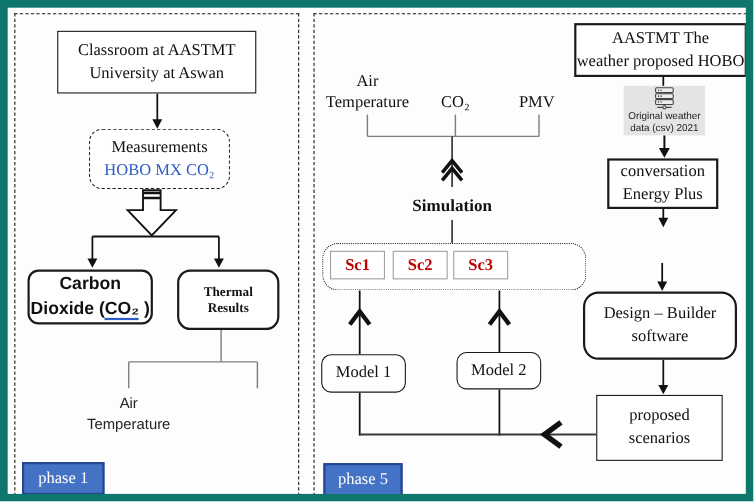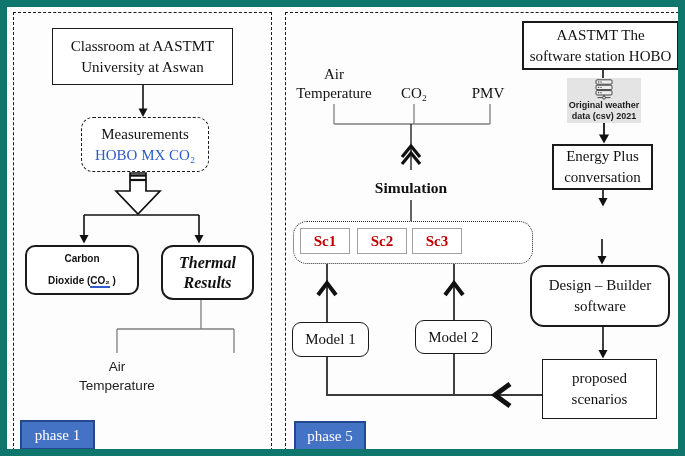--- a/index.html
+++ b/index.html
@@ -10,35 +10,35 @@
   }
   .panel{position:absolute;border:1.6px dashed #1a1a1a;background:transparent;}
   svg.lines{position:absolute;left:0;top:0;z-index:1;}
   .node{position:absolute;z-index:2;display:flex;flex-direction:column;align-items:center;justify-content:center;text-align:center;background:#fff;box-sizing:border-box;line-height:1.25;}
   .solid{border:1.6px solid #1a1a1a;}
   .solid2{border:2px solid #1a1a1a;}
   .dashedb{border:1.6px dashed #1a1a1a;}
   .dottedb{border:1.7px dotted #2a2a2a;}
   .serif15{font-size:15px;}
   .serif15 .ln{line-height:21px;}
-  .boldserif{font-weight:bold;font-size:16px;font-style:italic;}
+  .boldserif{font-weight:bold;font-size:12px;}
   .blue{color:#2e5bc7;}
   .red{color:#c00000;}
   .label{position:absolute;z-index:2;text-align:center;background:transparent;}
   .phase{
     position:absolute;z-index:3;background:#4472c4;border:2px solid #24488f;
     color:#fff;font-size:15px;display:flex;align-items:center;justify-content:center;
   }
   .scbox{position:absolute;z-index:3;background:#fff;border:1.5px solid #a0a0a0;
     display:flex;align-items:center;justify-content:center;
     font-weight:bold;font-size:15px;}
   .graybox{position:absolute;z-index:2;background:#e4e4e4;display:flex;flex-direction:column;align-items:center;justify-content:flex-start;text-align:center;}
-  .graybox .txt{font-family:"Liberation Sans","DejaVu Sans",sans-serif;font-size:9px;font-weight:bold;line-height:11px;color:#1c1c1c;}
+  .graybox .txt{font-family:"Liberation Sans","DejaVu Sans",sans-serif;font-size:9px;font-weight:normal;line-height:11px;color:#1c1c1c;}
   .u-blue{border-bottom:2px solid #2e5bc7;padding-bottom:0px;}
-  .carbon-line{font-family:"Liberation Sans","DejaVu Sans",sans-serif;font-weight:bold;font-size:10px;line-height:22px;}
+  .carbon-line{font-family:"Liberation Sans","DejaVu Sans",sans-serif;font-weight:bold;font-size:16px;line-height:22px;}
   .smallsans{font-family:"Liberation Sans","DejaVu Sans",sans-serif;font-size:13.5px;line-height:19px;color:#222;}
 </style>
 </head>
 <body>
 
 <div id="canvas">
 
   <div class="panel" style="left:6px;top:5px;width:257px;height:442px;"></div>
   <div class="panel" style="left:278px;top:5px;width:397px;height:442px;"></div>
 
@@ -132,21 +132,21 @@
   <div class="node dottedb" style="left:286px;top:214px;width:240px;height:43px;border-radius:14px;background:#fff;"></div>
   <div class="scbox red" style="left:293px;top:221px;width:48px;height:24px;">Sc1</div>
   <div class="scbox red" style="left:350px;top:221px;width:48px;height:24px;">Sc2</div>
   <div class="scbox red" style="left:405px;top:221px;width:48px;height:24px;">Sc3</div>
 
   <div class="node solid serif15" style="left:285px;top:315px;width:77px;height:35px;border-radius:9px;">Model 1</div>
   <div class="node solid serif15" style="left:408px;top:313px;width:77px;height:34px;border-radius:9px;">Model 2</div>
 
   <div class="node solid2 serif15" style="left:515px;top:14px;width:157px;height:49px;">
     <div class="ln">AASTMT The</div>
-    <div class="ln">software station HOBO</div>
+    <div class="ln">weather proposed HOBO</div>
   </div>
 
   <div class="graybox" style="left:560px;top:71px;width:74px;height:45px;">
     <svg width="20" height="21" viewBox="0 0 20 21" style="margin-top:1px;">
       <rect x="2" y="0.8" width="16" height="4.4" rx="1" fill="#eee" stroke="#444" stroke-width="1"></rect>
       <rect x="2" y="6.2" width="16" height="4.4" rx="1" fill="#eee" stroke="#444" stroke-width="1"></rect>
       <rect x="2" y="11.6" width="16" height="4.4" rx="1" fill="#eee" stroke="#444" stroke-width="1"></rect>
       <circle cx="4.6" cy="3" r="0.7" fill="#444"></circle>
         <circle cx="7" cy="3" r="0.7" fill="#444"></circle>
       <circle cx="4.6" cy="8.4" r="0.7" fill="#444"></circle>
@@ -156,22 +156,22 @@
       <line x1="10" y1="16" x2="10" y2="17.2" stroke="#444" stroke-width="1"></line>
       <circle cx="10" cy="18.6" r="1.5" fill="none" stroke="#444" stroke-width="1"></circle>
       <line x1="3.5" y1="18.6" x2="8.4" y2="18.6" stroke="#444" stroke-width="1"></line>
       <line x1="11.6" y1="18.6" x2="16.5" y2="18.6" stroke="#444" stroke-width="1"></line>
     </svg>
     <div class="txt">Original weather</div>
     <div class="txt">data (csv) 2021</div>
   </div>
 
   <div class="node solid2 serif15" style="left:545px;top:137px;width:101px;height:46px;">
+    <div class="ln">conversation</div>
     <div class="ln">Energy Plus</div>
-    <div class="ln">conversation</div>
   </div>
 
 
   <div class="node solid2 serif15" style="left:523px;top:258px;width:140px;height:62px;border-radius:14px;">
     <div class="ln">Design – Builder</div>
     <div class="ln">software</div>
   </div>
 
   <div class="node solid serif15" style="left:535px;top:352px;width:115px;height:60px;">
     <div class="ln">proposed</div>

